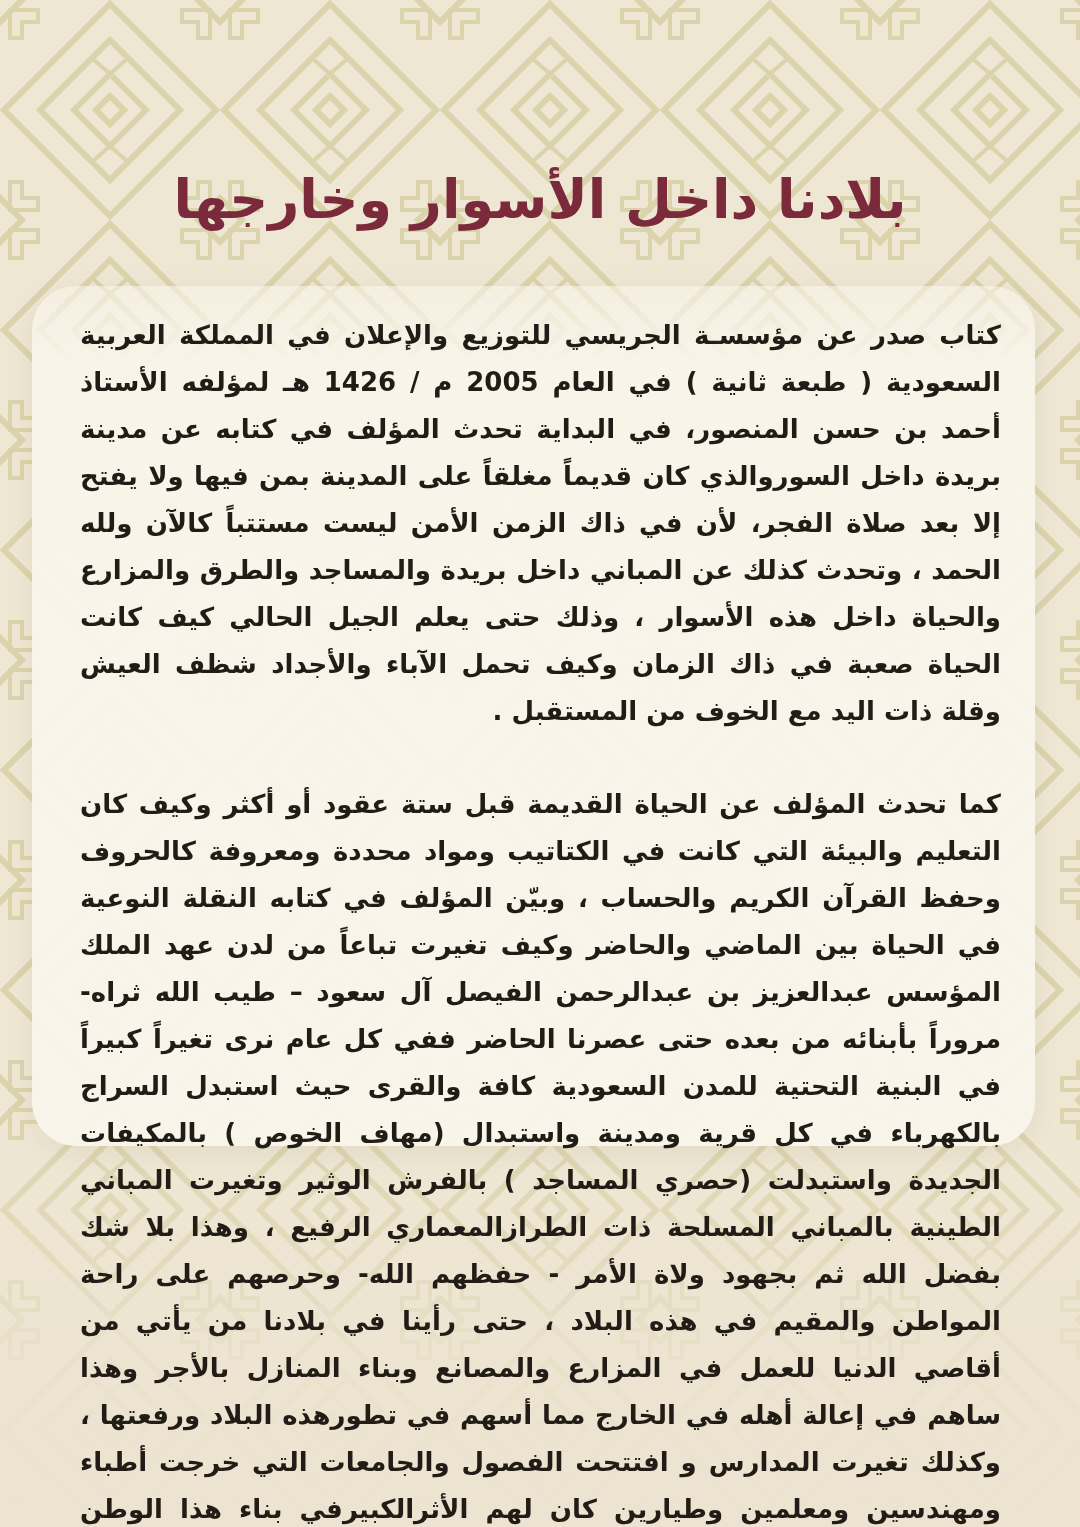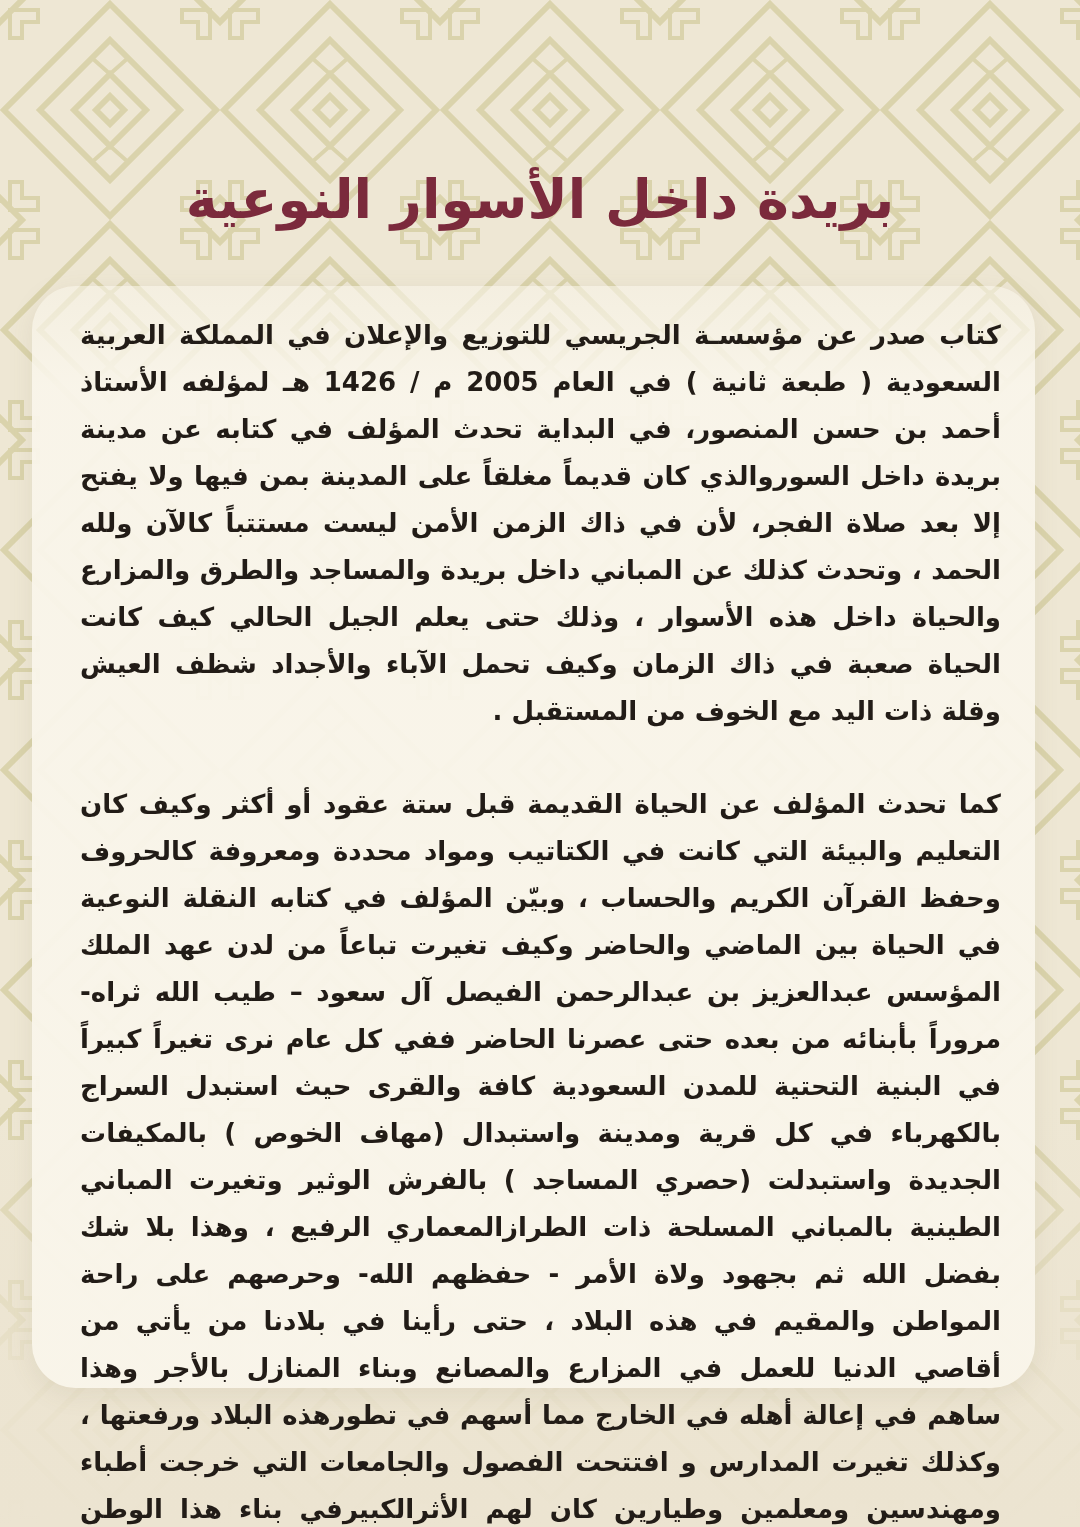--- a/index.html
+++ b/index.html
@@ -32,21 +32,21 @@
     font-size:54px;
     font-weight:bold;
     color:#7b2a3c;
     letter-spacing:0px;
     margin:0;
   }
   .content-panel{
     position:absolute;
     z-index:2;
     left:32px;top:286px;
-    width:1003px;height:1102px;
+    width:1003px;height:860px;
     border-radius:44px;
     background:linear-gradient(180deg,
       rgba(249,245,234,0.55) 0%,
       rgba(249,245,234,0.95) 9%,
       rgba(249,245,234,0.97) 100%);
     box-shadow:0 6px 26px rgba(120,105,70,0.10);
     box-sizing:border-box;
     padding:26px 34px 0 48px;
   }
   .content-panel p{
@@ -83,19 +83,19 @@
           <path d="M92 162 l18 -16 l18 16" stroke-width="4"></path>
         </g>
       </pattern>
     </defs>
     <rect x="0" y="0" width="1080" height="1527" fill="#eee7d4"></rect>
     <rect x="0" y="0" width="1080" height="1527" fill="url(#geo)"></rect>
   </svg>
 </div>
 <div class="pattern-fade"></div>
 
-<h1 class="page-title">بريدة داخل الأسوار النوعية</h1>
+<h1 class="page-title">بلادنا داخل الأسوار وخارجها</h1>
 
 <div class="content-panel">
   <p>كتاب  صدر عن مؤسسـة الجريسي للتوزيع  والإعلان في المملكة العربية السعودية ( طبعة ثانية )  في العام 2005 م  / 1426 هـ لمؤلفه الأستاذ أحمد بن حسن المنصور، في البداية تحدث  المؤلف في كتابه عن مدينة بريدة داخل السوروالذي كان قديماً  مغلقاً على المدينة  بمن فيها  ولا يفتح  إلا بعد صلاة الفجر، لأن في ذاك الزمن الأمن ليست  مستتباً كالآن  ولله الحمد ، وتحدث  كذلك  عن المباني  داخل بريدة والمساجد والطرق والمزارع  والحياة  داخل  هذه  الأسوار ، وذلك حتى يعلم الجيل الحالي كيف  كانت الحياة صعبة في ذاك  الزمان وكيف  تحمل الآباء  والأجداد  شظف العيش  وقلة ذات اليد مع  الخوف من المستقبل .</p>
   <p>كما تحدث  المؤلف  عن الحياة القديمة قبل ستة عقود  أو أكثر وكيف  كان التعليم  والبيئة  التي كانت في الكتاتيب  ومواد محددة ومعروفة  كالحروف  وحفظ القرآن الكريم والحساب ، وبيّن المؤلف في كتابه  النقلة النوعية في الحياة بين الماضي  والحاضر وكيف  تغيرت تباعاً من  لدن عهد الملك المؤسس  عبدالعزيز بن عبدالرحمن الفيصل  آل سعود – طيب  الله  ثراه- مروراً بأبنائه  من بعده  حتى  عصرنا الحاضر  ففي كل عام نرى تغيراً كبيراً في  البنية التحتية للمدن السعودية  كافة والقرى  حيث استبدل السراج بالكهرباء في كل قرية  ومدينة  واستبدال (مهاف الخوص )  بالمكيفات  الجديدة  واستبدلت  (حصري المساجد ) بالفرش الوثير وتغيرت المباني  الطينية بالمباني المسلحة  ذات الطرازالمعماري الرفيع ، وهذا بلا شك  بفضل  الله ثم بجهود ولاة الأمر - حفظهم الله- وحرصهم على راحة المواطن والمقيم في هذه  البلاد ، حتى رأينا في بلادنا من يأتي  من  أقاصي  الدنيا للعمل في المزارع  والمصانع وبناء المنازل  بالأجر وهذا  ساهم في  إعالة  أهله  في الخارج  مما  أسهم في  تطورهذه البلاد  ورفعتها ، وكذلك تغيرت المدارس و افتتحت  الفصول  والجامعات التي  خرجت  أطباء  ومهندسين ومعلمين  وطيارين كان لهم الأثرالكبيرفي بناء هذا  الوطن  الغالي .</p>
 
 </div>
 
 </body></html>

